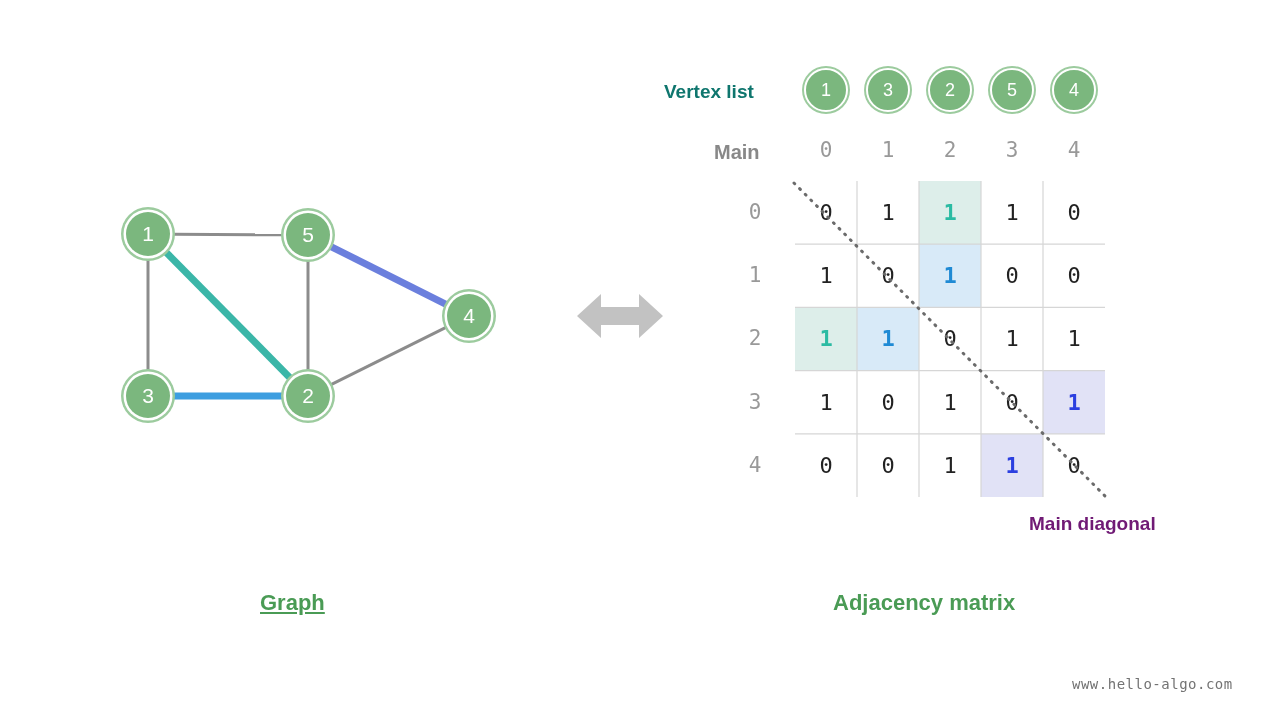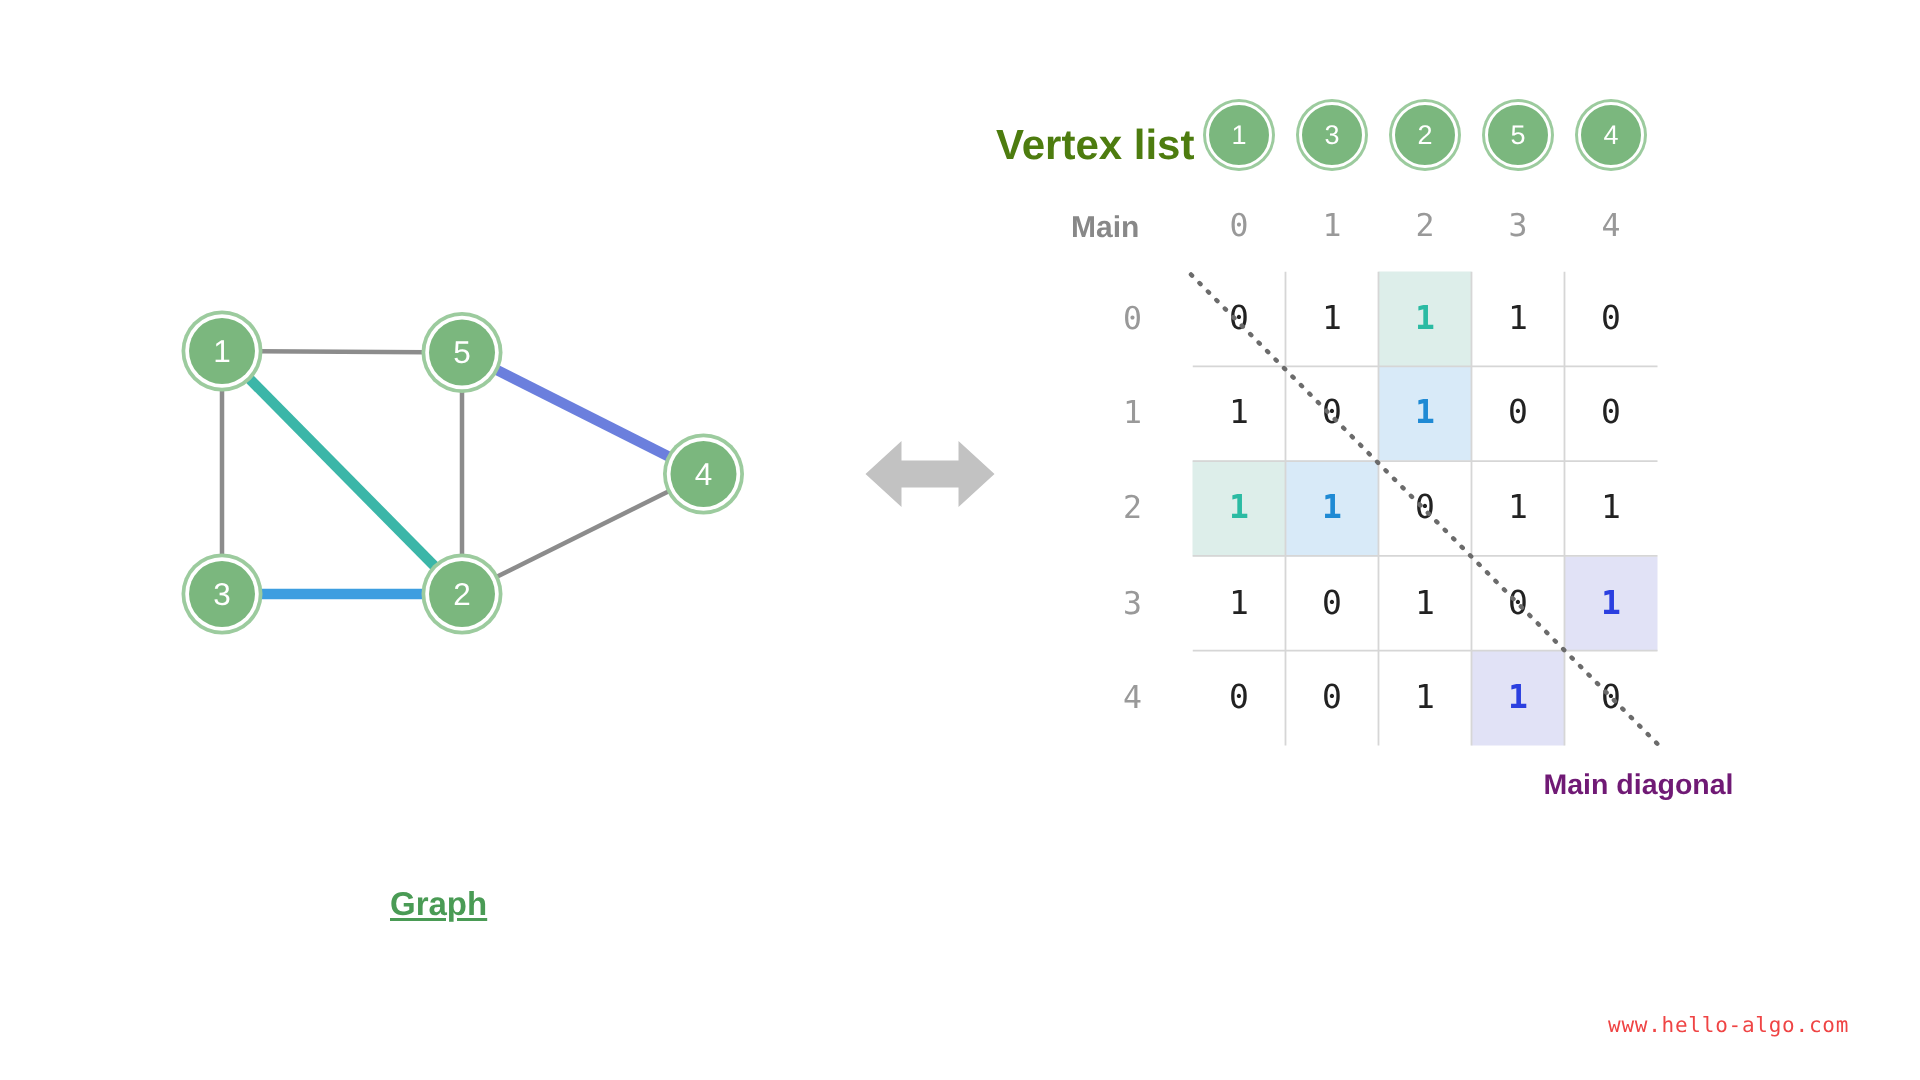--- a/index.html
+++ b/index.html
@@ -55,23 +55,23 @@
     white-space: nowrap;
   }
   #caption-graph { left: 260px; top: 590px; text-decoration: underline; }
   #caption-matrix { left: 833px; top: 590px; }
 
   
   .vertex-list-label {
     position: absolute;
     left: 664px;
     top: 81px;
-    font-size: 28px;
+    font-size: 19px;
     font-weight: bold;
-    color: #4d7c0f;
+    color: #0f766e;
     white-space: nowrap;
   }
   .index-label {
     position: absolute;
     left: 714px;
     top: 141px;
     font-size: 20px;
     font-weight: bold;
     color: #888888;
     white-space: nowrap;
@@ -187,21 +187,21 @@
     pointer-events: none;
   }
 
   
   .watermark {
     position: absolute;
     left: 1072px;
     top: 676px;
     font-family: "DejaVu Sans Mono", monospace;
     font-size: 14px;
-    color: #ef4444;
+    color: #737373;
     letter-spacing: 0.5px;
     white-space: nowrap;
   }
 </style>
 </head>
 <body>
 
 <div id="canvas">
 
   <svg class="graph-svg" id="graph-svg" viewBox="0 0 440 260">
@@ -242,20 +242,21 @@
         <circle cx="218" cy="211" r="22" fill="#7bb77e"></circle>
         <text x="218" y="218" text-anchor="middle" class="node-label">2</text>
       </g>
     </svg>
 
   <svg class="center-arrow" viewBox="0 0 90 56">
     <path d="M2 28 L26 6 L26 19 L64 19 L64 6 L88 28 L64 50 L64 37 L26 37 L26 50 Z" fill="#c2c2c2"></path>
   </svg>
 
   <div class="caption" id="caption-graph">Graph</div>
+  <div class="caption" id="caption-matrix">Adjacency matrix</div>
 
   <div class="vertex-list-label">Vertex list</div>
   <div class="index-label">Main</div>
   <div class="main-diagonal-label">Main diagonal</div>
 
   <div class="vertex-row" id="vertex-row">
       <div class="vertex-chip" style="left: 9px;">1</div>
       <div class="vertex-chip" style="left: 71px;">3</div>
       <div class="vertex-chip" style="left: 133px;">2</div>
       <div class="vertex-chip" style="left: 195px;">5</div>

